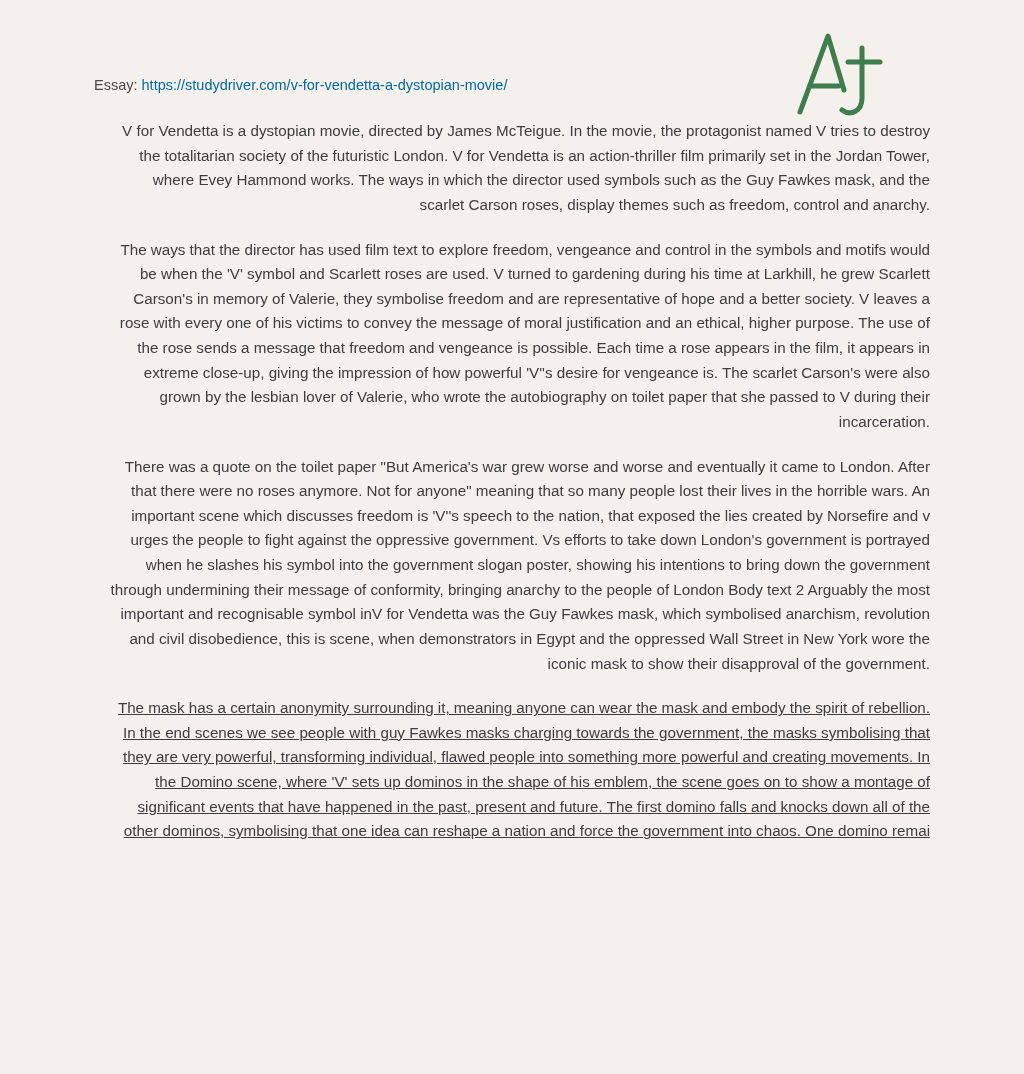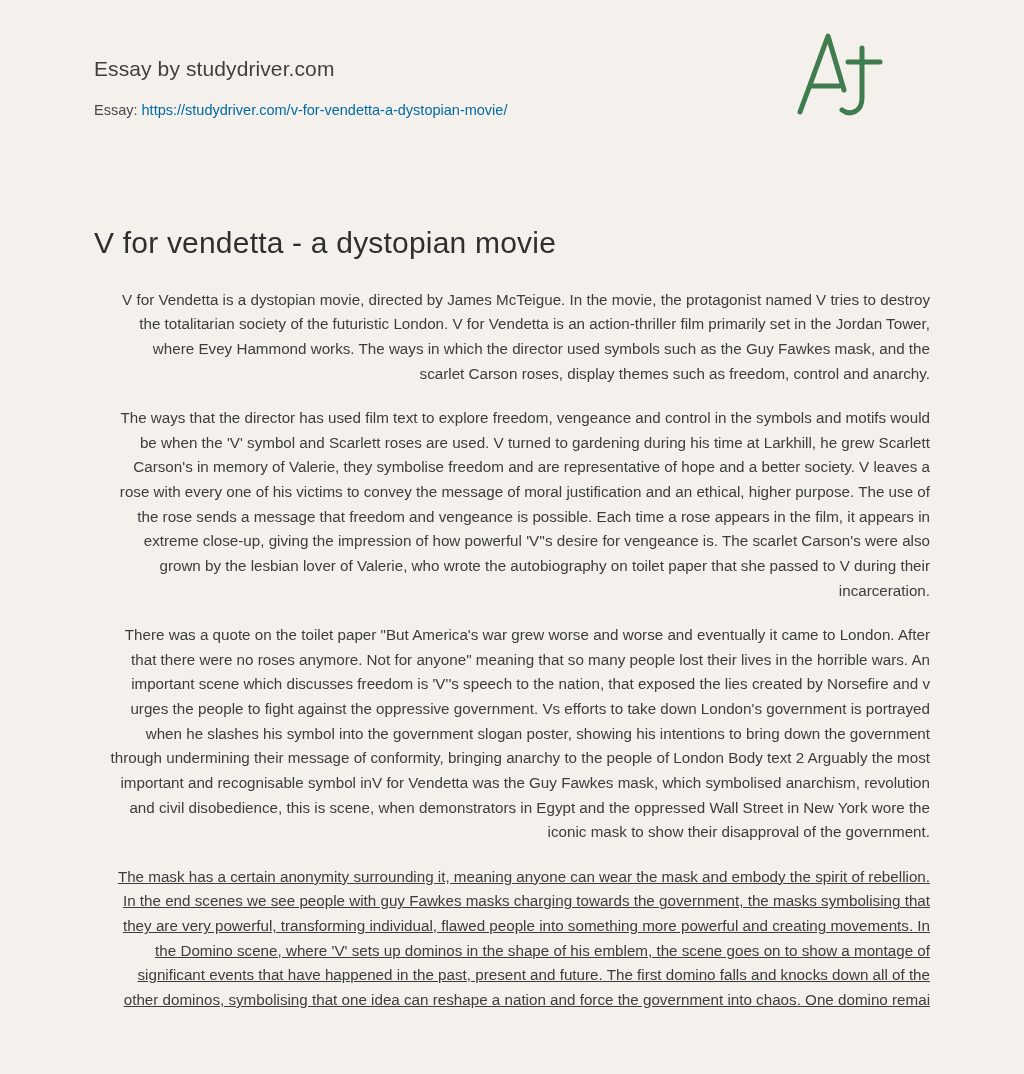--- a/index.html
+++ b/index.html
@@ -76,39 +76,37 @@
     margin-bottom: 0;
     text-decoration: underline;
   }
 </style>
 </head>
 <body>
 
 <div class="page">
 
   <div class="header">
-    <div class="essay-by">Essay by studydriver.com</div>
     <div class="source-line">
       <span class="source-label">Essay:</span>
       <a class="source-url" href="#">https://studydriver.com/v-for-vendetta-a-dystopian-movie/</a>
     </div>
 
     <div class="logo">
       <svg viewBox="0 0 120 110" width="120" height="110" aria-hidden="true">
         <g fill="none" stroke="#3f7d4e" stroke-width="5" stroke-linecap="round" stroke-linejoin="round">
           <path d="M16 92 L44 16 L60 70"></path>
           <path d="M27 66 L55 66"></path>
           <path d="M78 28 L78 78 C78 92 66 96 58 90"></path>
           <path d="M64 42 L96 42"></path>
         </g>
       </svg>
     </div>
   </div>
 
-  <h1 class="title">V for vendetta - a dystopian movie</h1>
 
   <div class="body-text">
     <p>V for Vendetta is a dystopian movie, directed by James McTeigue. In the movie, the protagonist named V tries to destroy the totalitarian society of the futuristic London. V for Vendetta is an action-thriller film primarily set in the Jordan Tower, where Evey Hammond works. The ways in which the director used symbols such as the Guy Fawkes mask, and the scarlet Carson roses, display themes such as freedom, control and anarchy.</p>
     <p>The ways that the director has used film text to explore freedom, vengeance and control in the symbols and motifs would be when the 'V' symbol and Scarlett roses are used. V turned to gardening during his time at Larkhill, he grew Scarlett Carson's in memory of Valerie, they symbolise freedom and are representative of hope and a better society. V leaves a rose with every one of his victims to convey the message of moral justification and an ethical, higher purpose. The use of the rose sends a message that freedom and vengeance is possible. Each time a rose appears in the film, it appears in extreme close-up, giving the impression of how powerful 'V''s desire for vengeance is. The scarlet Carson's were also grown by the lesbian lover of Valerie, who wrote the autobiography on toilet paper that she passed to V during their incarceration.</p>
     <p>There was a quote on the toilet paper "But America's war grew worse and worse and eventually it came to London. After that there were no roses anymore. Not for anyone" meaning that so many people lost their lives in the horrible wars. An important scene which discusses freedom is 'V''s speech to the nation, that exposed the lies created by Norsefire and v urges the people to fight against the oppressive government. Vs efforts to take down London's government is portrayed when he slashes his symbol into the government slogan poster, showing his intentions to bring down the government through undermining their message of conformity, bringing anarchy to the people of London Body text 2 Arguably the most important and recognisable symbol inV for Vendetta was the Guy Fawkes mask, which symbolised anarchism, revolution and civil disobedience, this is scene, when demonstrators in Egypt and the oppressed Wall Street in New York wore the iconic mask to show their disapproval of the government.</p>
     <p>The mask has a certain anonymity surrounding it, meaning anyone can wear the mask and embody the spirit of rebellion. In the end scenes we see people with guy Fawkes masks charging towards the government, the masks symbolising that they are very powerful, transforming individual, flawed people into something more powerful and creating movements. In the Domino scene, where 'V' sets up dominos in the shape of his emblem, the scene goes on to show a montage of significant events that have happened in the past, present and future. The first domino falls and knocks down all of the other dominos, symbolising that one idea can reshape a nation and force the government into chaos. One domino remai</p>
   </div>
 
 </div>
 

